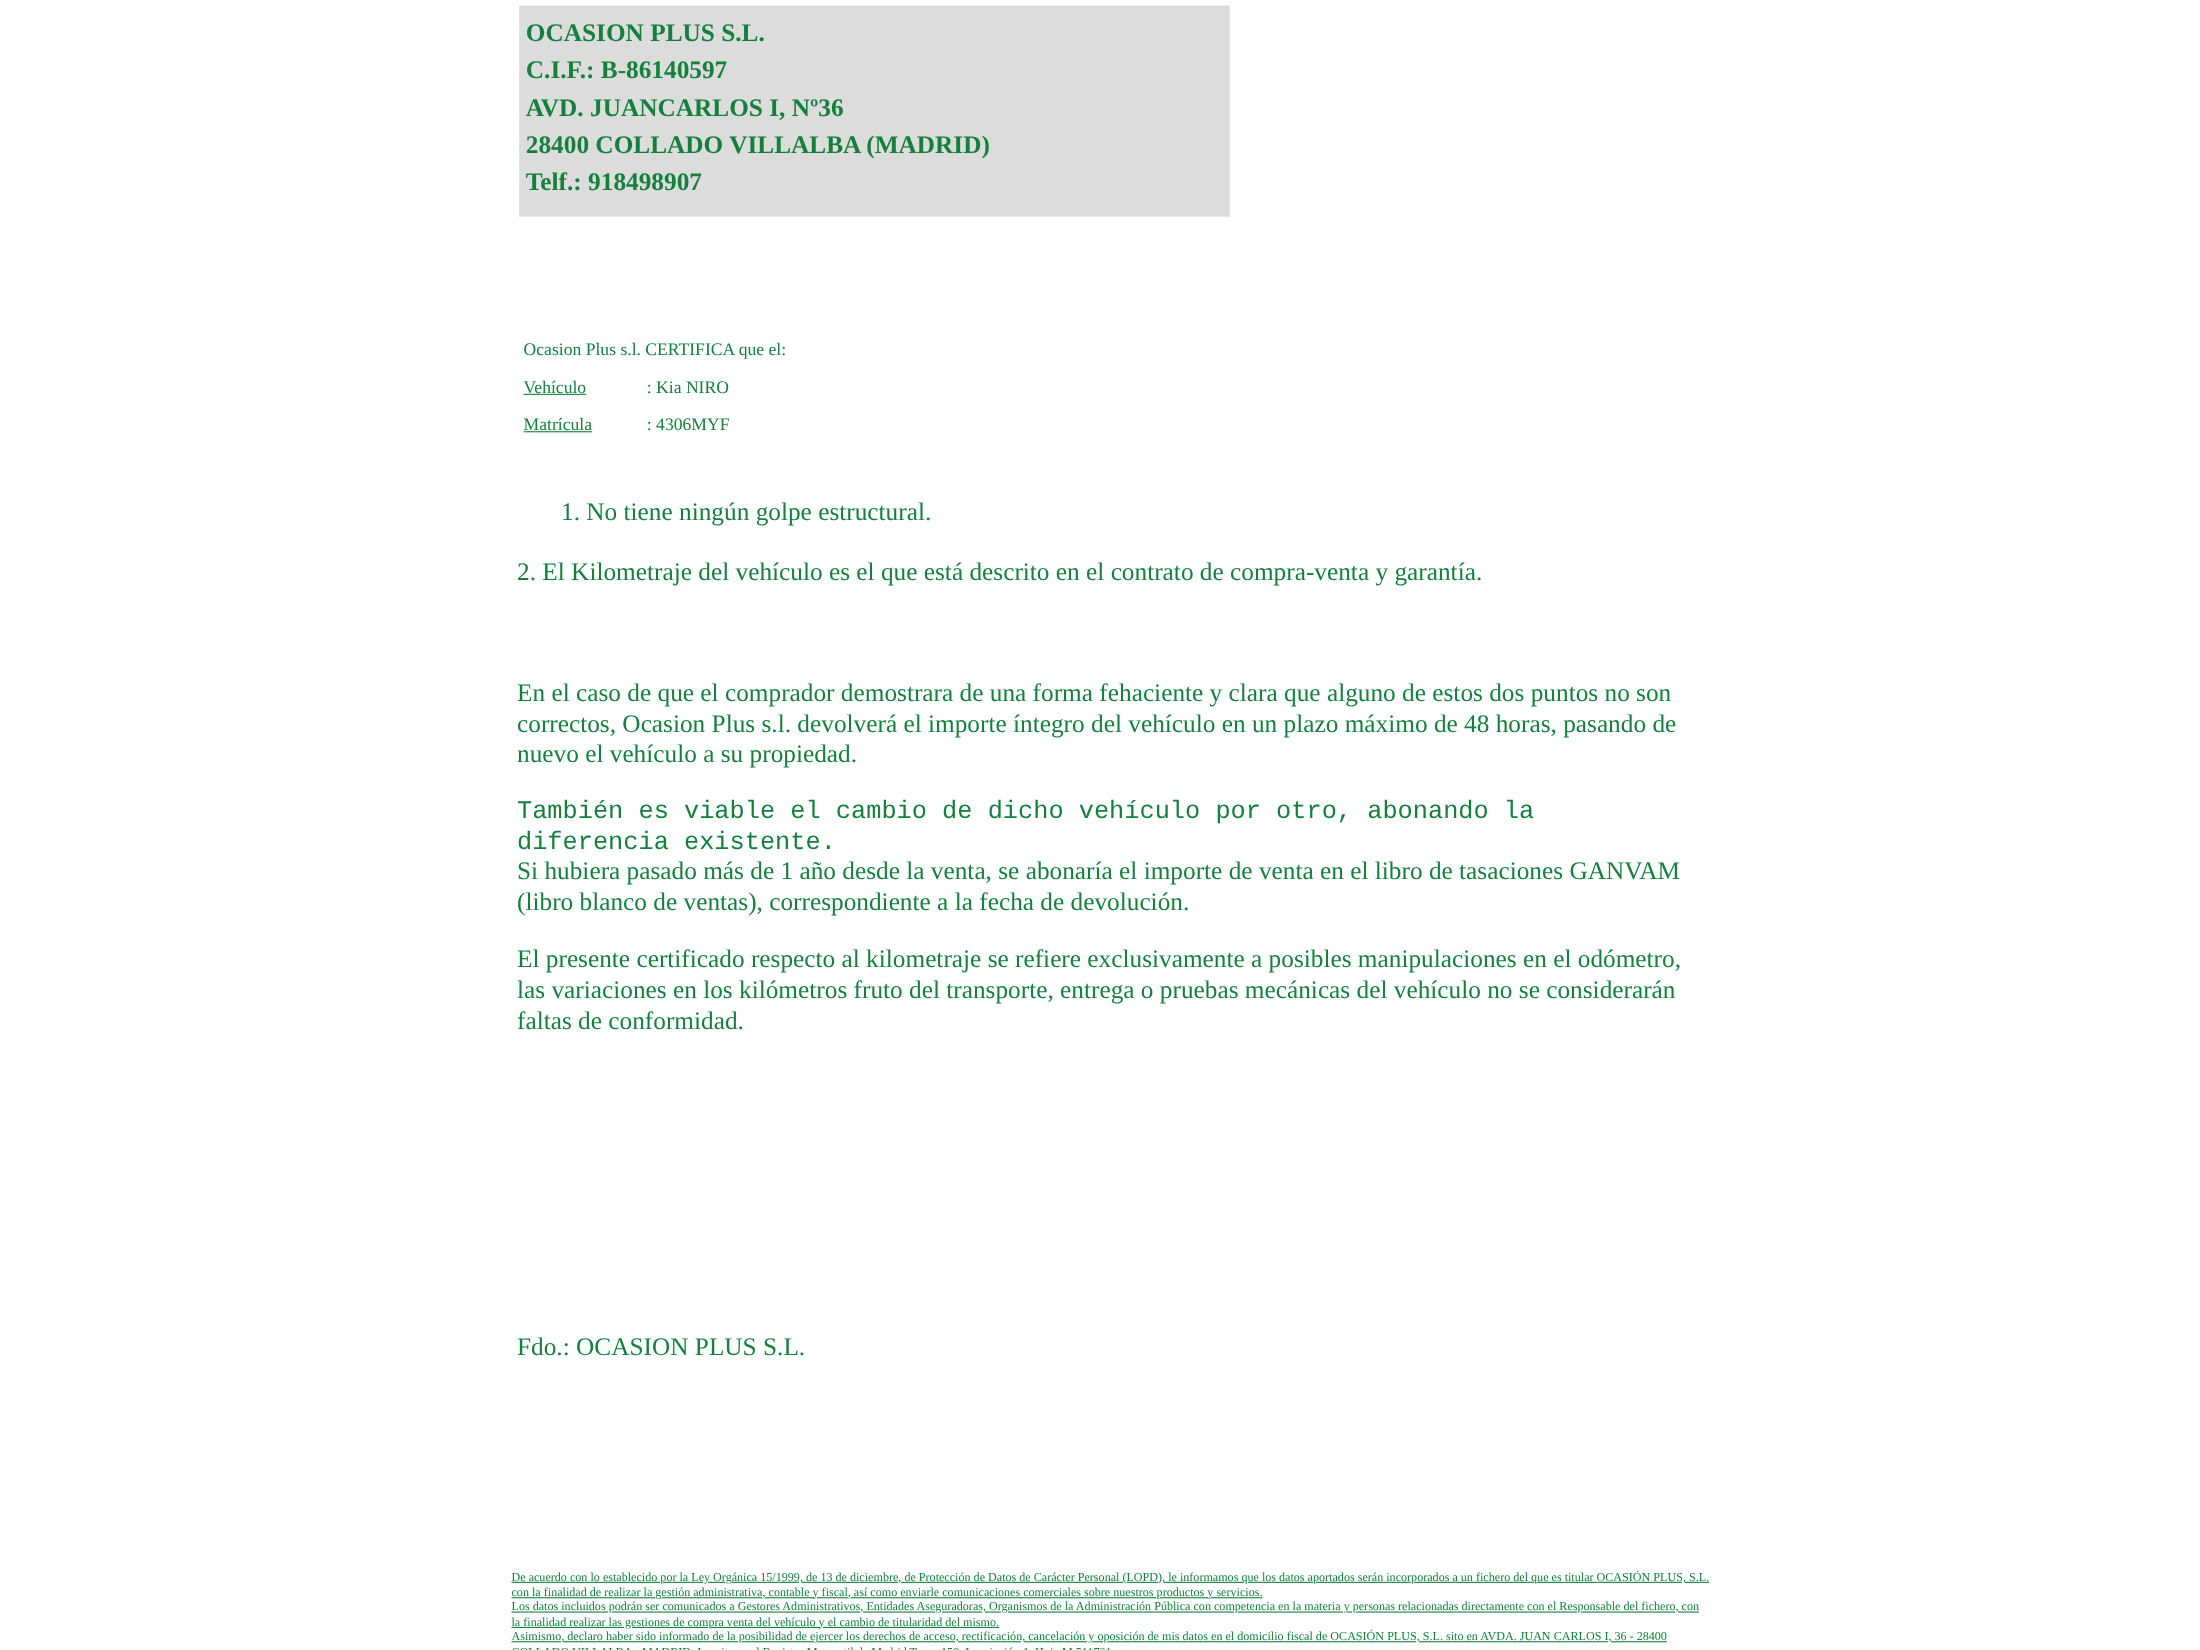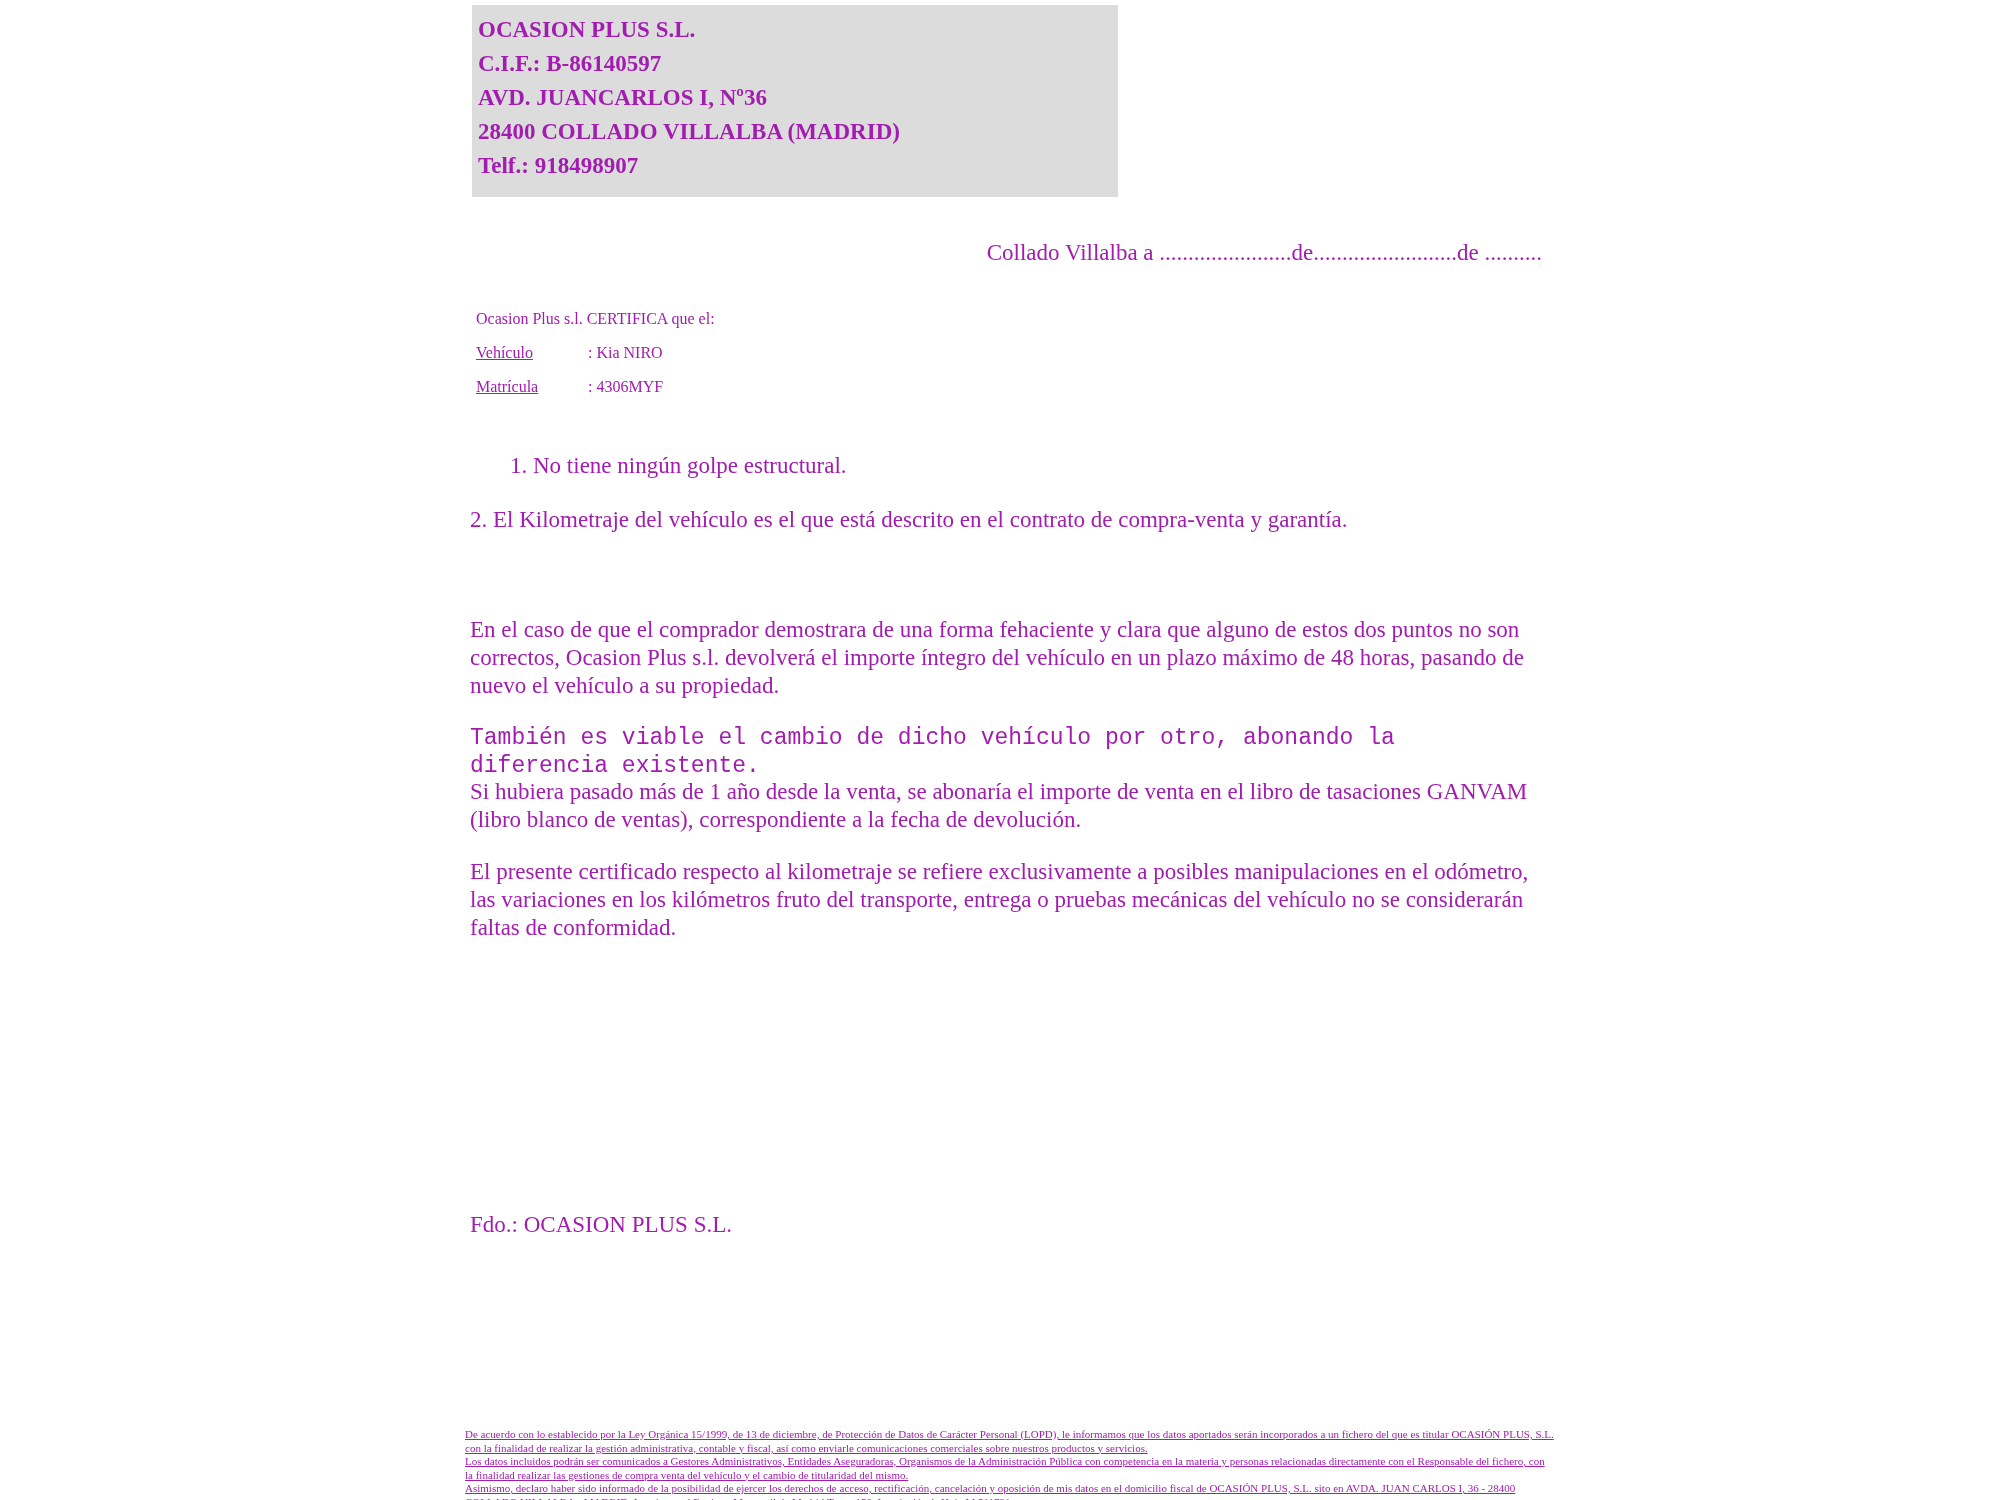--- a/index.html
+++ b/index.html
@@ -2,21 +2,21 @@
 <html><head>
 <meta charset="utf-8">
 <style>
   html, body { margin: 0; padding: 0; background: #ffffff; }
   .page {
     position: relative;
     width: 2000px;
     height: 1500px;
     background: #ffffff;
     font-family: "Liberation Serif", serif;
-    color: #a21caf;
+    color: #15803d;
     overflow: hidden;
   }
   .header-box {
     position: absolute;
     left: 472px;
     top: 5px;
     width: 646px;
     background: #dcdcdc;
     padding: 8px 0 14px 6px;
     box-sizing: border-box;
@@ -80,21 +80,20 @@
 <div class="page">
 
   <div class="header-box">
     <div class="hline">OCASION PLUS S.L.</div>
     <div class="hline">C.I.F.: B-86140597</div>
     <div class="hline">AVD. JUANCARLOS I, Nº36</div>
     <div class="hline">28400 COLLADO VILLALBA (MADRID)</div>
     <div class="hline">Telf.: 918498907</div>
   </div>
 
-  <div class="date-line">Collado Villalba a .......................de.........................de ..........</div>
 
   <div class="certify-block">
     <div>Ocasion Plus s.l. CERTIFICA que el:</div>
     <div class="field-row">
       <span class="field-label"><span class="ul">Vehículo</span></span><span>: Kia NIRO</span>
     </div>
     <div class="field-row">
       <span class="field-label"><span class="ul">Matrícula</span></span><span>: 4306MYF</span>
     </div>
   </div>

